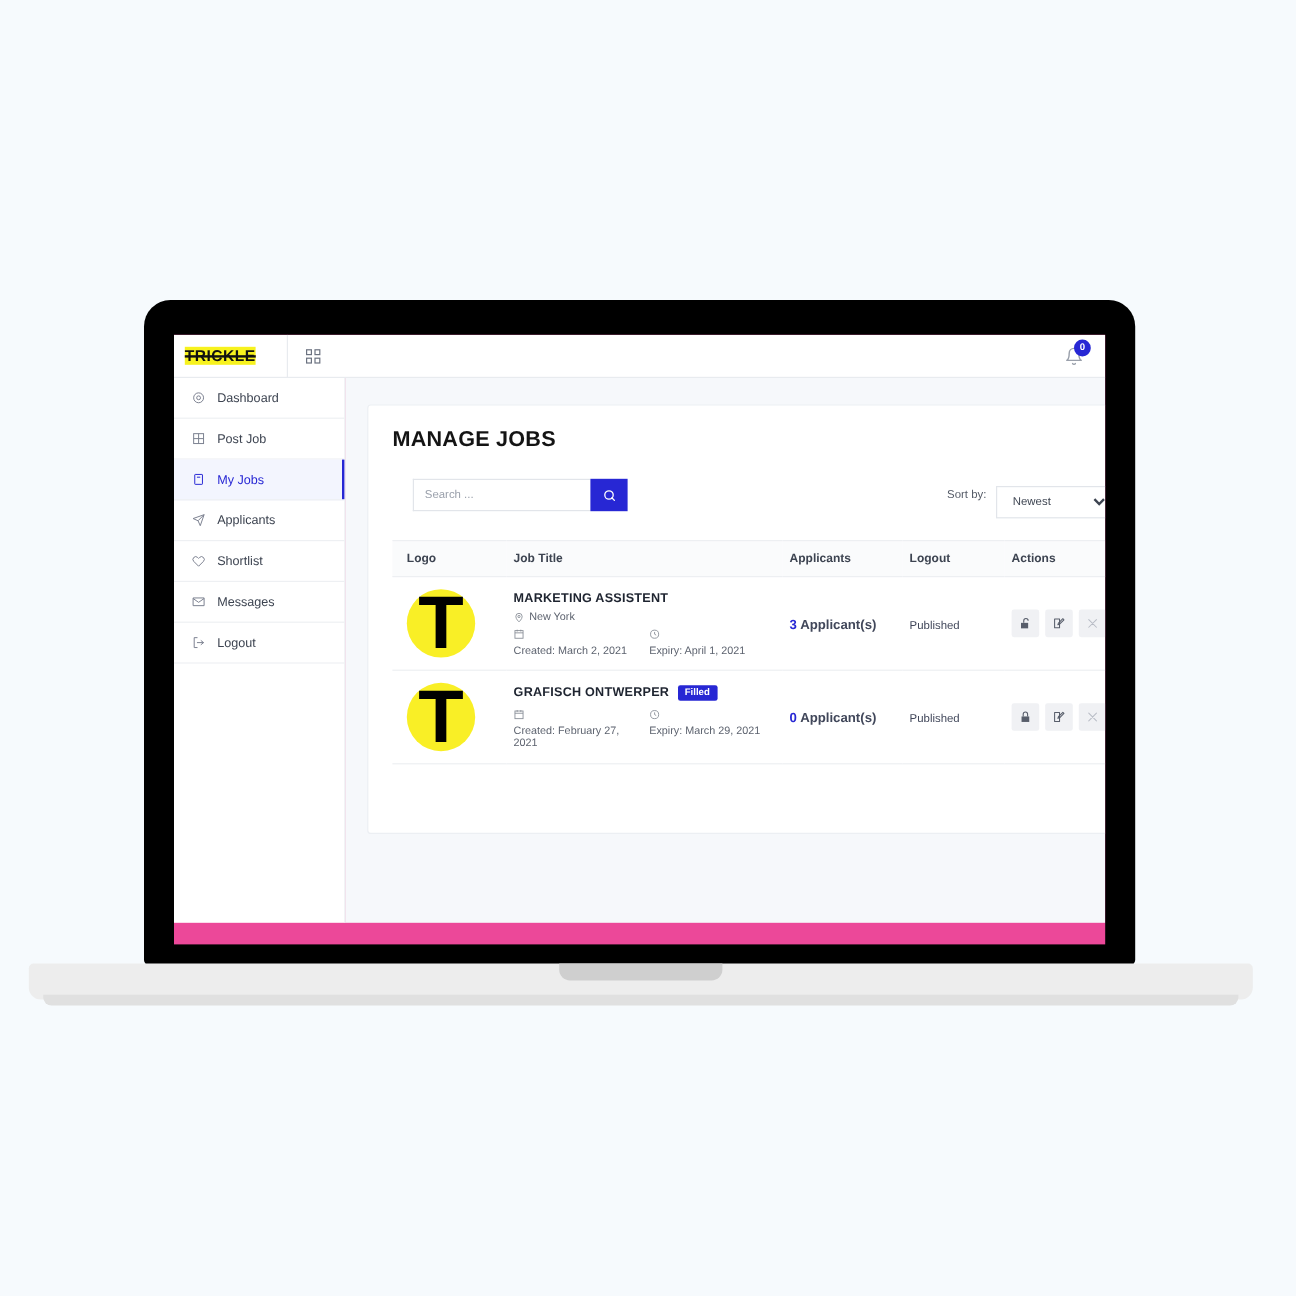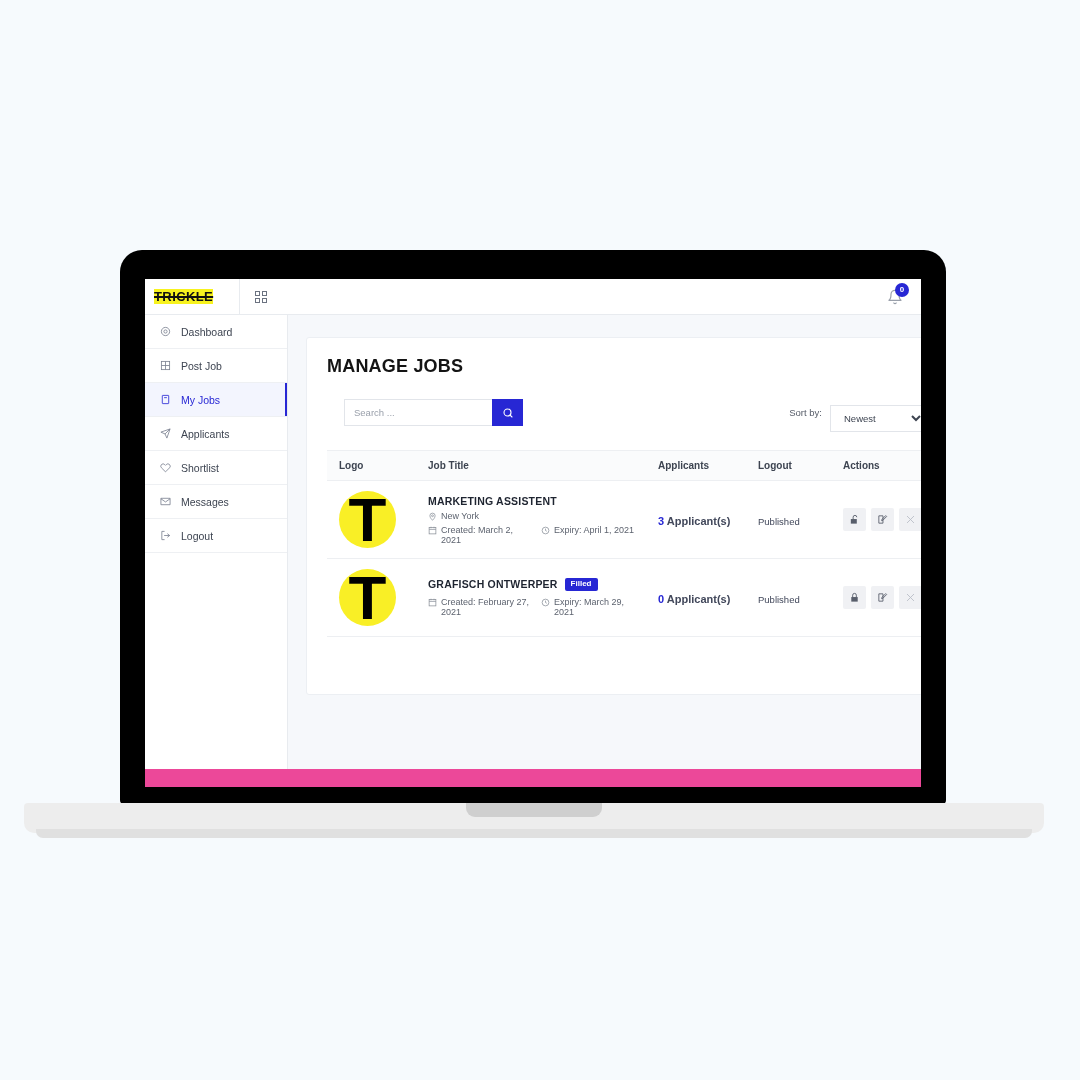--- a/index.html
+++ b/index.html
@@ -291,21 +291,21 @@
   .meta-line {
     display: flex;
     align-items: flex-start;
     gap: 4px;
     font-size: 9px;
     color: #5d636f;
     margin-top: 2px;
   }
   .meta-icon { color: #8a9099; flex: none; margin-top: 1px; }
   .meta-cols { display: flex; flex-wrap: wrap; gap: 0 10px; margin-top: 2px; }
-  .meta-cols .meta-line { width: 103px; }
+  .meta-cols .meta-line { width: 103px; flex-direction: column; }
 
   .applicants-cell { font-size: 11px; color: #41475a; font-weight: bold; }
   .applicants-count { color: #2727d4; }
   .status-cell { font-size: 9.5px; color: #41475a; }
 
   .actions-cell { display: flex; gap: 5px; }
   .action-btn {
     width: 23px; height: 23px;
     background: #f0f1f4;
     border: none;

